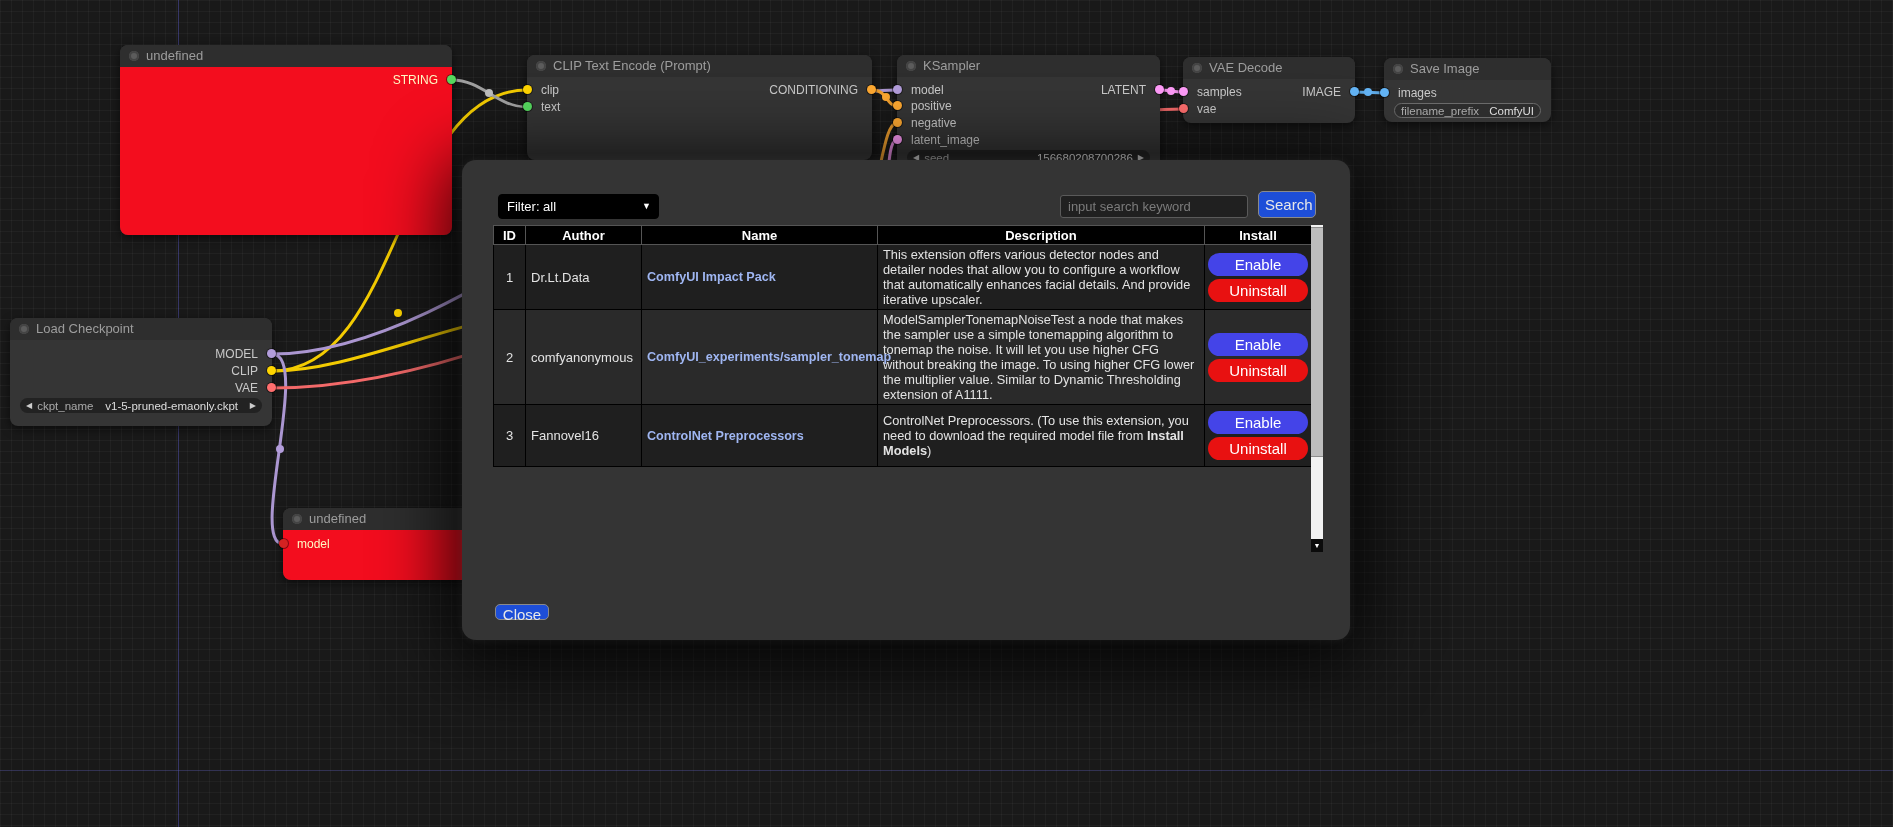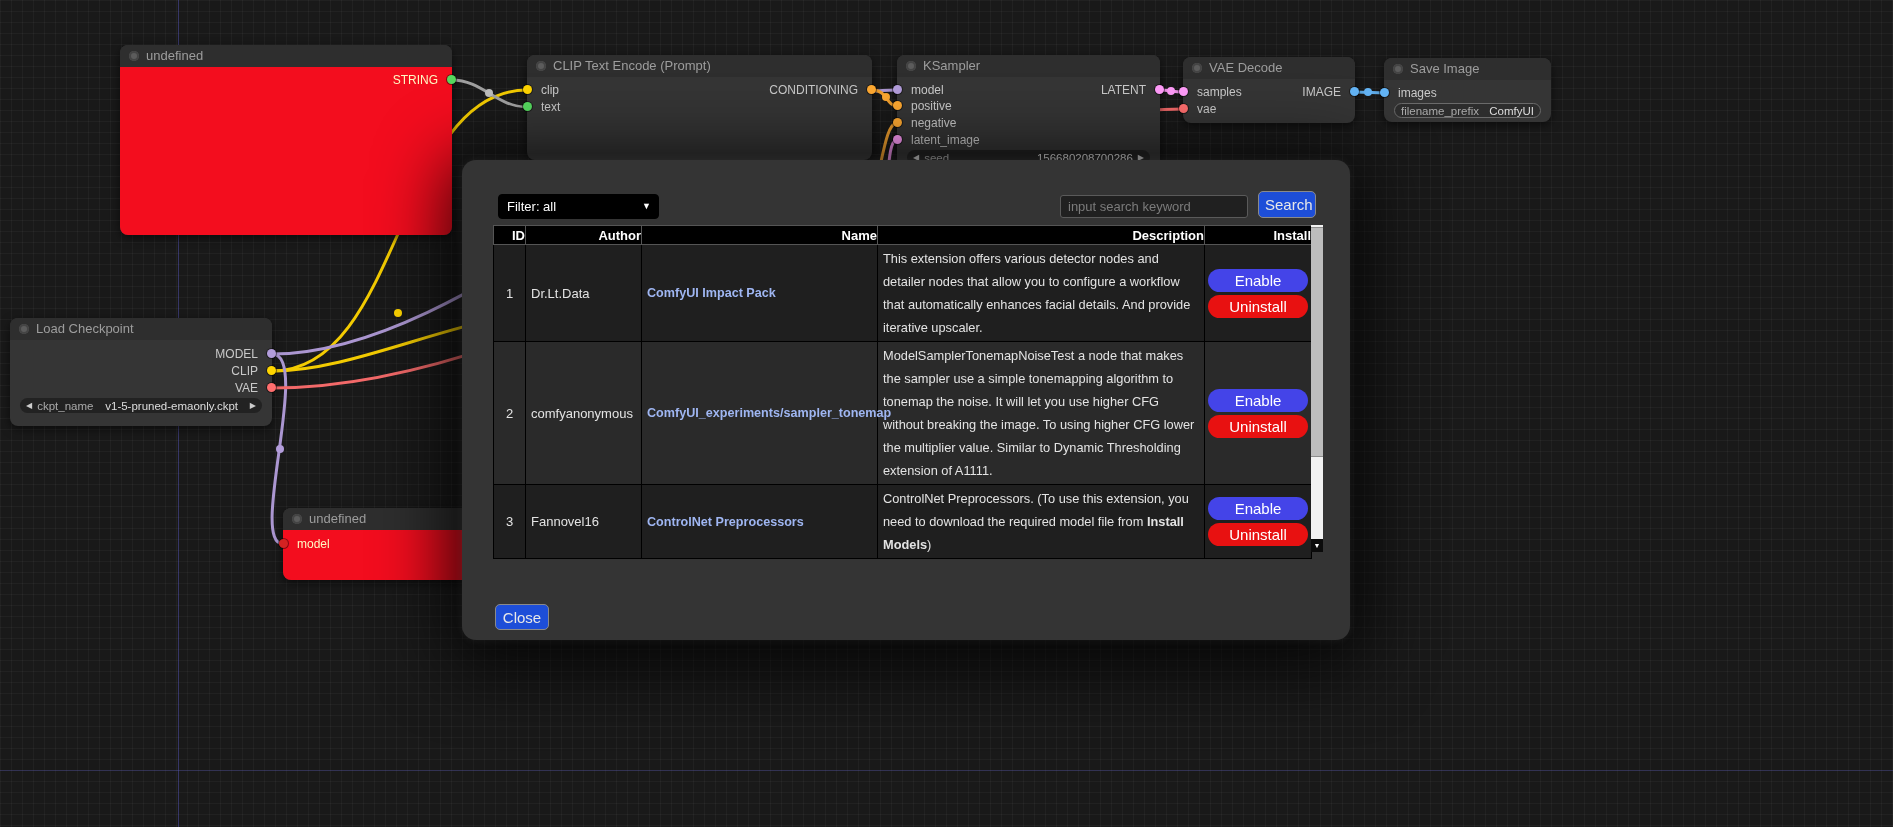--- a/index.html
+++ b/index.html
@@ -57,33 +57,33 @@
           color:#fff;border:1px solid #000;border-radius:4px;font-size:13px;padding:0 8px;
           font-family:"Liberation Sans",sans-serif;}
   .filter-caret{position:absolute;right:8px;top:7px;font-size:9px;color:#fff;pointer-events:none;}
   .search-input{position:absolute;left:598px;top:35px;width:188px;height:23px;box-sizing:border-box;
           background:#202020;border:1px solid #5a5a5a;border-radius:3px;color:#ddd;font-size:13px;
           padding:0 7px;font-family:"Liberation Sans",sans-serif;}
   .search-input::placeholder{color:#7b7b7b;}
   .ui-btn{background:#1d4ed8;border:1px solid #8a8a8a;border-radius:5px;color:#e8e8e8;
           font-size:15px;font-family:"Liberation Sans",sans-serif;cursor:pointer;}
   .search-btn{position:absolute;left:796px;top:31px;width:58px;height:27px;}
-  .close-btn{position:absolute;left:33px;top:444px;width:54px;height:26px;}
+  .close-btn{position:absolute;left:33px;top:444px;width:54px;height:16px;}
 
   .ext-table{position:absolute;left:31px;top:65px;width:818px;border-collapse:collapse;
           table-layout:fixed;border:1px solid #000;}
   .ext-table th{background:#000;color:#fff;font-size:13px;font-weight:bold;height:18px;
-          padding:0;border:1px solid #555;text-align:right;}
+          padding:0;border:1px solid #555;}
   .ext-table td{border:1px solid #000;font-size:13px;color:#e3e3e3;vertical-align:middle;
           padding:2px 5px;}
   tr.odd td{background:#1f1f1f;}
   tr.even td{background:#2a2a2a;}
   td.c-id{text-align:center;}
   td.c-name{font-weight:bold;color:#9fb6f2;font-size:12.6px;}
-  td.c-desc{line-height:23px;font-size:12.8px;}
+  td.c-desc{line-height:15px;font-size:12.8px;}
   td.c-install{text-align:center;padding:3px 2px;}
   .row-btn{display:block;width:100px;height:23px;margin:3px auto;border:none;border-radius:12px;
           color:#ffffff;font-size:15px;font-family:"Liberation Sans",sans-serif;cursor:pointer;line-height:21px;}
   .btn-enable{background:#4444e8;}
   .btn-uninstall{background:#e81111;}
 
   .sb-track{position:absolute;left:849px;top:65px;width:12px;height:327px;background:#f2f2f2;}
   .sb-thumb{position:absolute;left:849px;top:67px;width:12px;height:230px;background:#bdbdbd;
           border-top:1px solid #8d8d8d;border-bottom:1px solid #8d8d8d;box-sizing:border-box;}
   .sb-btn{position:absolute;left:849px;top:379px;width:12px;height:13px;background:#0b0b0b;

